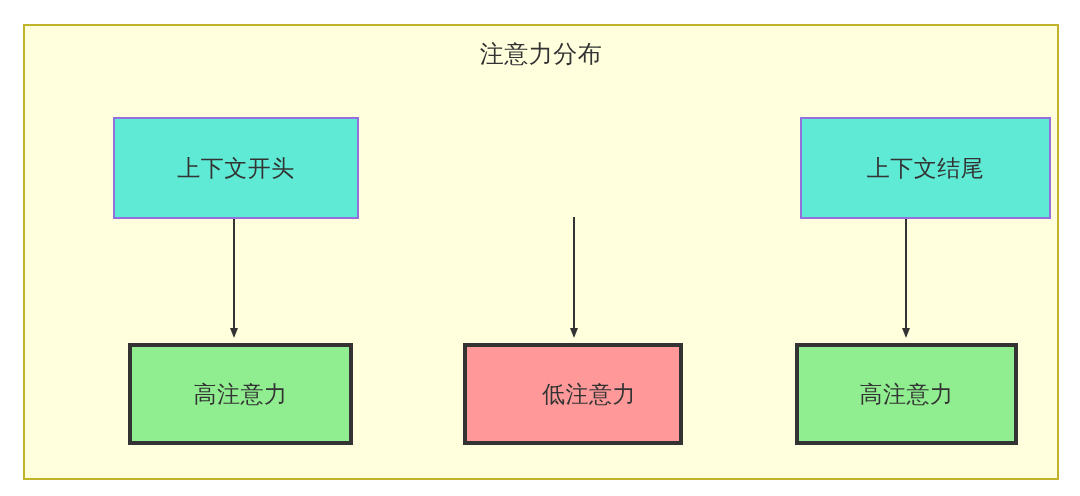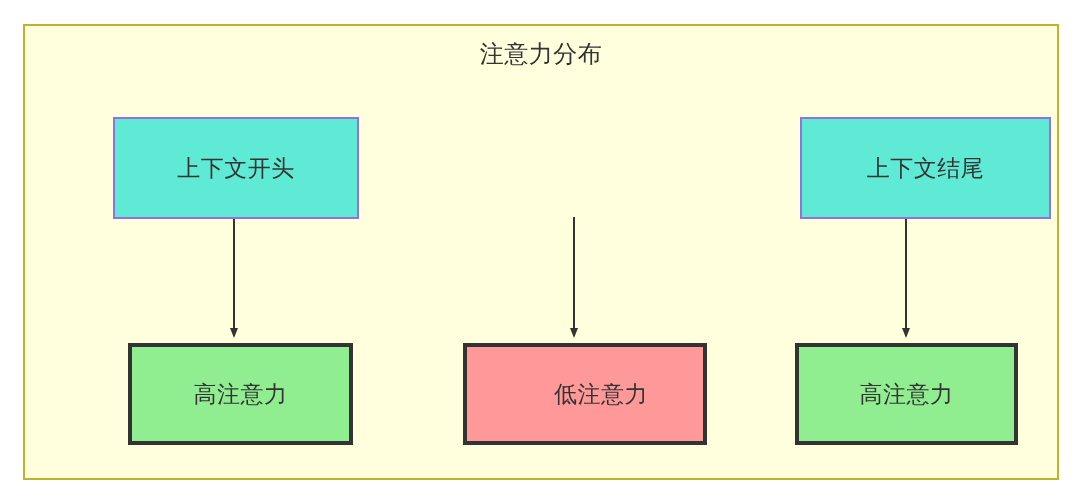--- a/index.html
+++ b/index.html
@@ -81,21 +81,21 @@
   .node.result.low {
     background: #ff9999;
   }
 
   
   .col1.source { left: 88px;  top: 91px;  width: 246px; }
   .col2.source { left: 428px; top: 91px;  width: 246px; }
   .col3.source { left: 758px; top: 91px;  width: 251px; margin-left: 17px; }
 
   .col1.result { left: 103px; top: 317px; width: 225px; }
-  .col2.result { left: 438px; top: 317px; width: 244px; padding-left: 32px; }
+  .col2.result { left: 438px; top: 317px; width: 220px; padding-left: 32px; }
   .col3.result { left: 770px; top: 317px; width: 223px; }
 
   
   .edges {
     position: absolute;
     left: 0;
     top: 0;
     width: 1080px;
     height: 496px;
     pointer-events: none;

